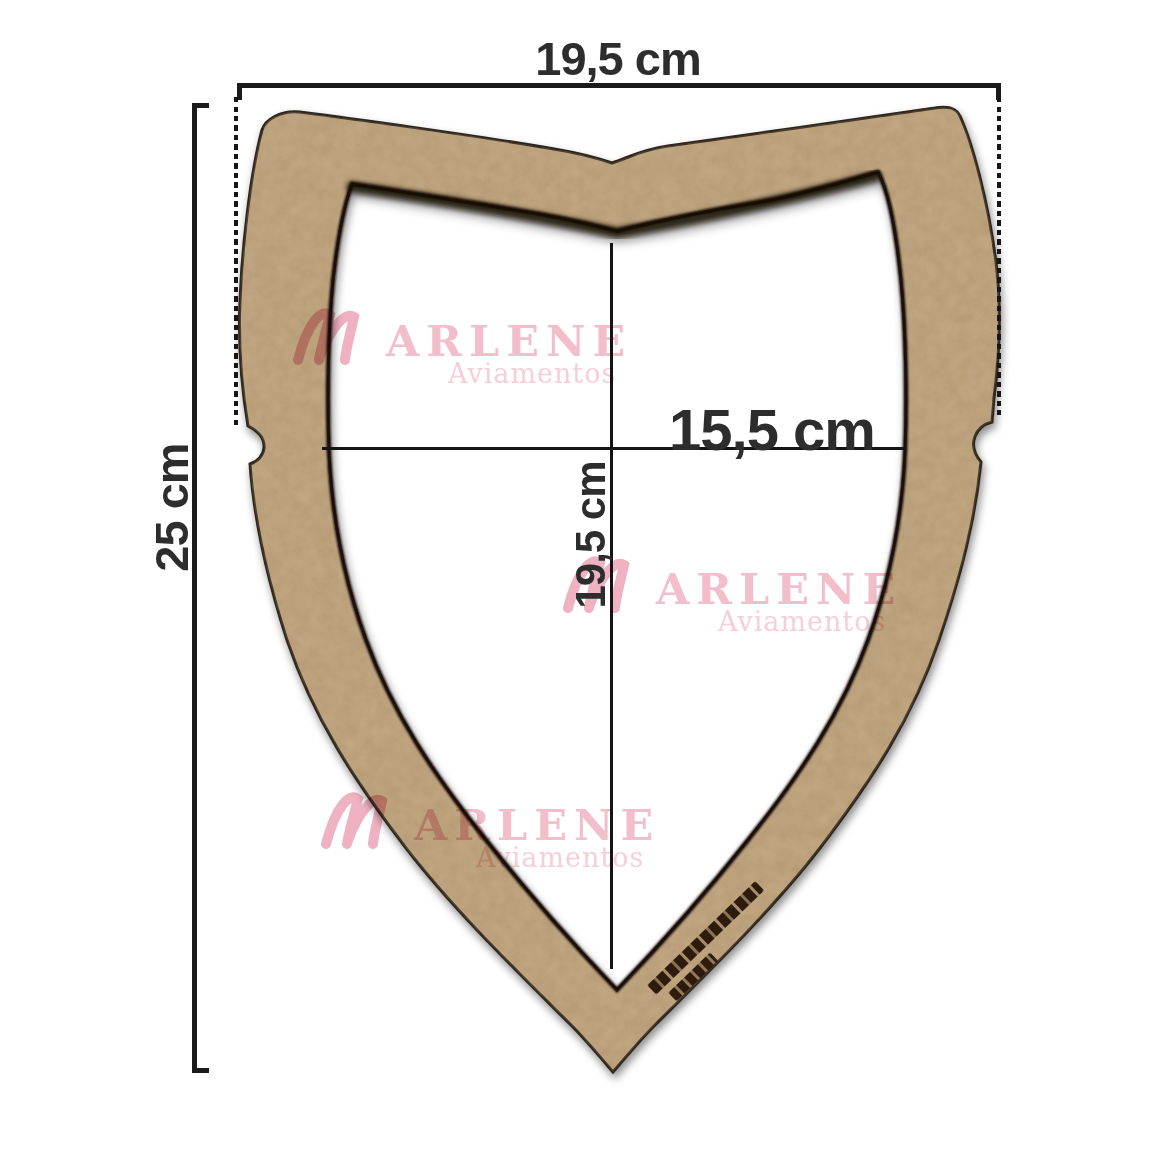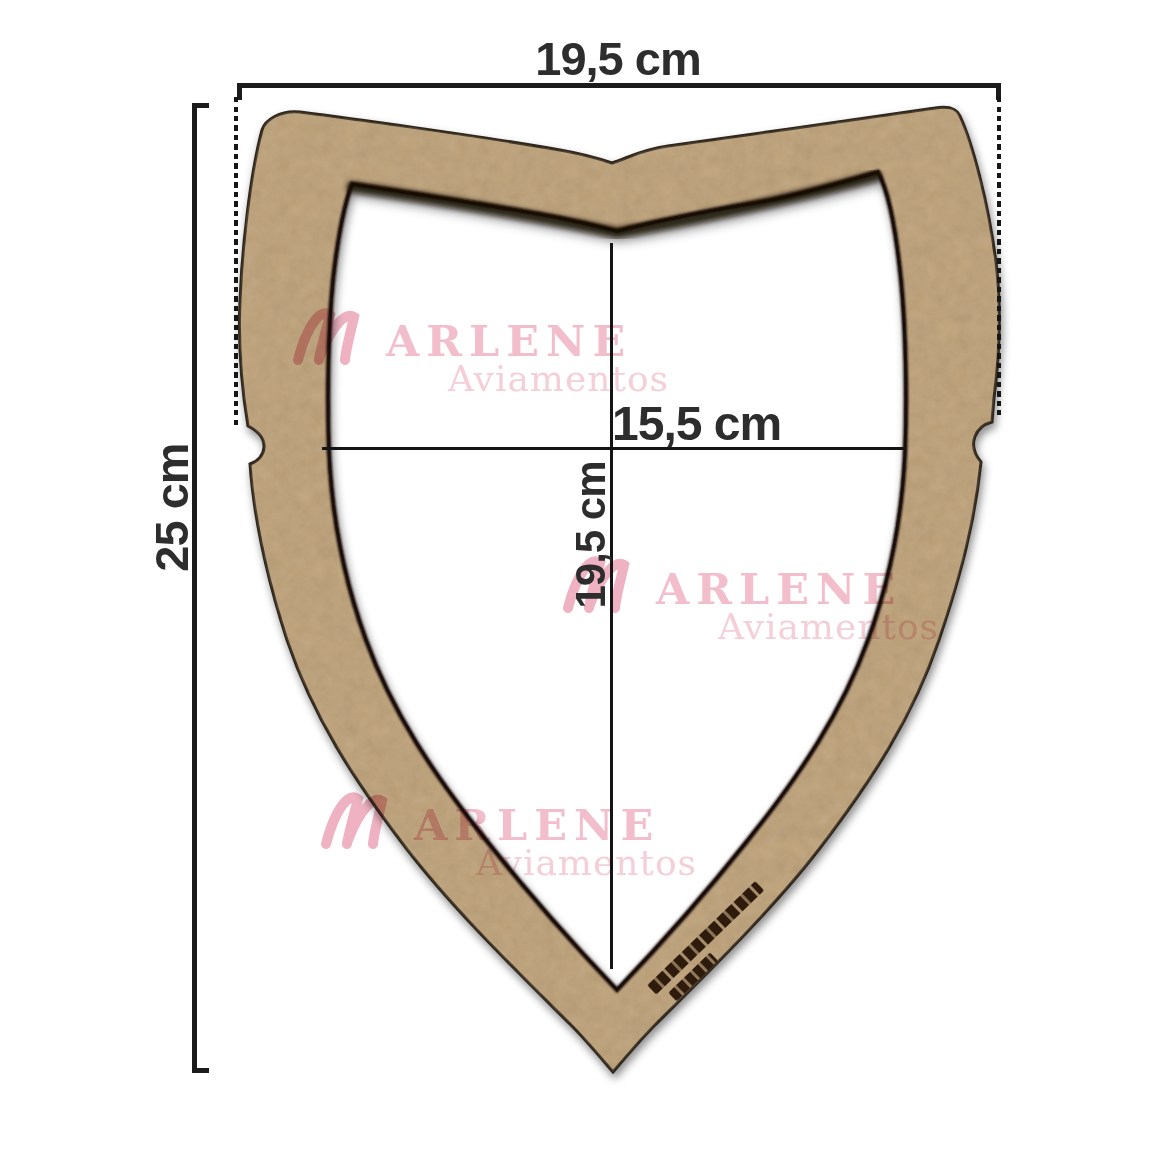--- a/index.html
+++ b/index.html
@@ -26,32 +26,32 @@
   .cross{position:absolute;background:#141414;z-index:4;}
   .cross-v{left:610px;top:243px;width:3px;height:726px;}
   .cross-h{left:322px;top:447px;width:584px;height:3px;}
 
   
   .dlabel{position:absolute;color:#2d2d2d;font-weight:700;letter-spacing:-1px;
     white-space:nowrap;z-index:6;}
   .lbl-top{left:478px;top:31px;width:280px;text-align:center;font-size:47px;}
   .lbl-left{left:47px;top:484px;width:240px;height:47px;text-align:center;font-size:47px;
     transform:rotate(-90deg);transform-origin:center;}
-  .lbl-inner-w{left:612px;top:396px;width:250px;text-align:left;font-size:48px;}
+  .lbl-inner-w{left:647px;top:396px;width:250px;text-align:center;font-size:58px;}
   .lbl-inner-h{left:489px;top:513px;width:200px;height:44px;text-align:center;font-size:42px;
     transform:rotate(-90deg);transform-origin:center;}
 
   
   .wm{position:absolute;width:300px;height:88px;z-index:3;mix-blend-mode:multiply;
     opacity:.8;pointer-events:none;}
   .wm-m{position:absolute;left:0;top:0;}
   .wm-name{position:absolute;left:96px;top:14px;font-family:"DejaVu Serif",serif;
     font-size:43px;font-weight:600;letter-spacing:7px;color:#f0aebe;}
   .wm-sub{position:absolute;left:158px;top:56px;font-family:"DejaVu Serif",serif;
-    font-size:36px;color:#f3c3ce;letter-spacing:1px;}
+    font-size:27px;color:#f3c3ce;letter-spacing:1px;}
   .wm-1{left:290px;top:302px;}
   .wm-2{left:560px;top:550px;}
   .wm-3{left:318px;top:786px;}
 
   
   .engraving{position:absolute;left:637px;top:928px;width:152px;z-index:2;
     transform:rotate(-44deg);transform-origin:center;filter:blur(.5px);}
   .eng-bar1{width:150px;height:13px;border-radius:2px;
     background:repeating-linear-gradient(90deg,#2e1b0b 0 9px,rgba(46,27,11,.35) 9px 12px,#2e1b0b 12px 21px,rgba(46,27,11,.15) 21px 24px);}
   .eng-bar2{width:58px;height:12px;margin:7px 0 0 10px;border-radius:2px;

